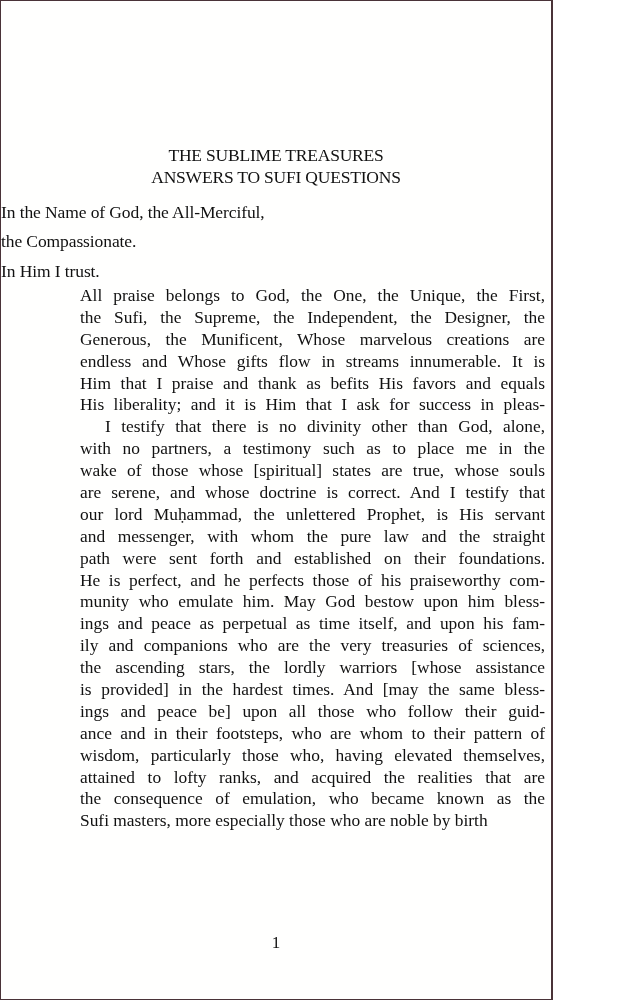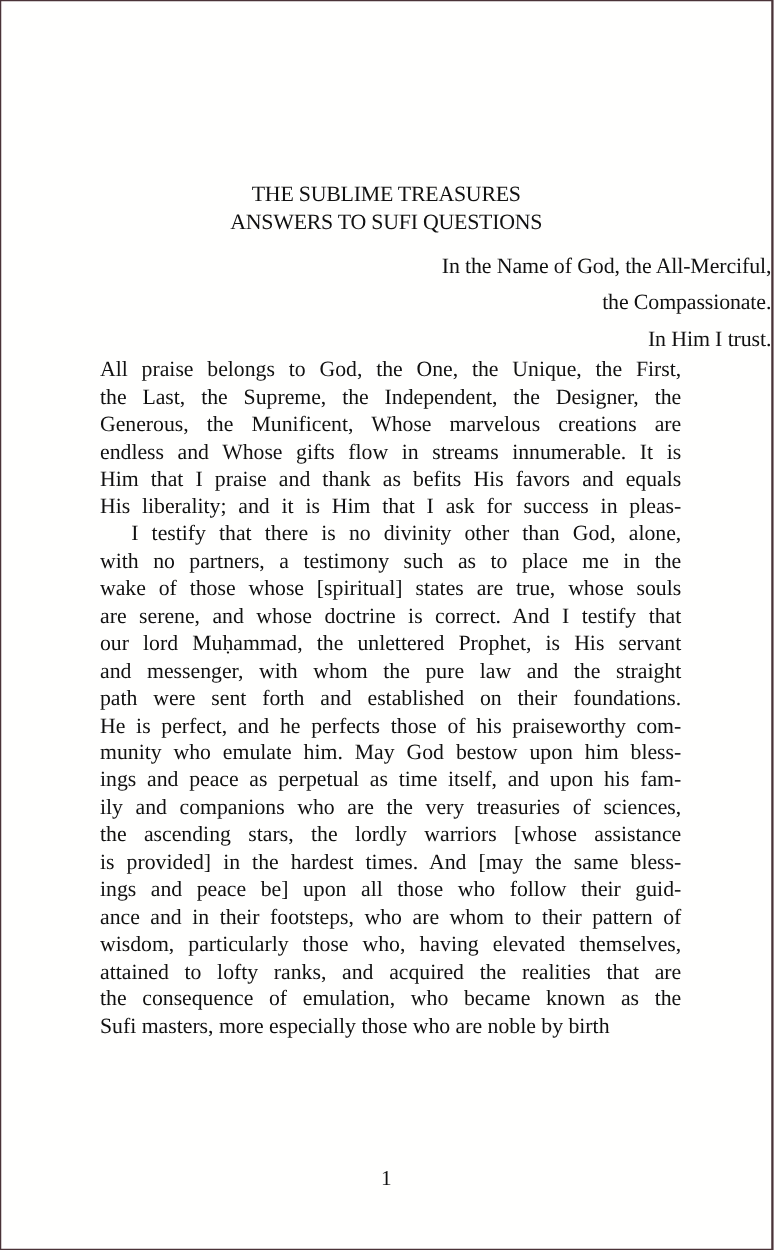--- a/index.html
+++ b/index.html
@@ -2,21 +2,21 @@
 <html><head>
   <meta charset="utf-8">
   <style>
     html, body {
       margin: 0;
       padding: 0;
       background: #ffffff;
     }
     .page {
       position: relative;
-      width: 619px;
+      width: 553px;
       height: 1000px;
       box-sizing: border-box;
       border: 1px solid #4a3338;
       border-right-width: 2px;
       background: #fffffe;
       overflow: hidden;
       font-family: "Liberation Serif", serif;
       color: #111111;
     }
     .title-block {
@@ -26,21 +26,21 @@
       top: 143px;
       text-align: center;
       font-size: 17.5px;
       line-height: 22px;
       letter-spacing: -0.2px;
     }
     .invocation {
       position: absolute;
       left: 0;
       right: 0;
-      text-align: right;
+      text-align: left;
       font-size: 17.5px;
       letter-spacing: -0.1px;
     }
     .inv1 { top: 201px; }
     .inv2 { top: 230px; }
     .inv3 { top: 260px; }
     .body-text {
       position: absolute;
       left: 79px;
       width: 465px;
@@ -80,21 +80,21 @@
     <div>ANSWERS TO SUFI QUESTIONS</div>
   </div>
 
   <div class="invocation inv1">In the Name of God, the All-Merciful,</div>
   <div class="invocation inv2">the Compassionate.</div>
   <div class="invocation inv3">In Him I trust.</div>
 
   <div class="body-text">
     <div>
       <span class="line">All praise belongs to God, the One, the Unique, the First,</span>
-      <span class="line">the Last, the Supreme, the Independent, the Designer, the</span>
+      <span class="line">the Sufi, the Supreme, the Independent, the Designer, the</span>
       <span class="line">Generous, the Munificent, Whose marvelous creations are</span>
       <span class="line">endless and Whose gifts flow in streams innumerable. It is</span>
       <span class="line">Him that I praise and thank as befits His favors and equals</span>
       <span class="line">His liberality; and it is Him that I ask for success in pleas-</span>
     </div>
     <div>
       <span class="line indent">I testify that there is no divinity other than God, alone,</span>
       <span class="line">with no partners, a testimony such as to place me in the</span>
       <span class="line">wake of those whose [spiritual] states are true, whose souls</span>
       <span class="line">are serene, and whose doctrine is correct. And I testify that</span>

